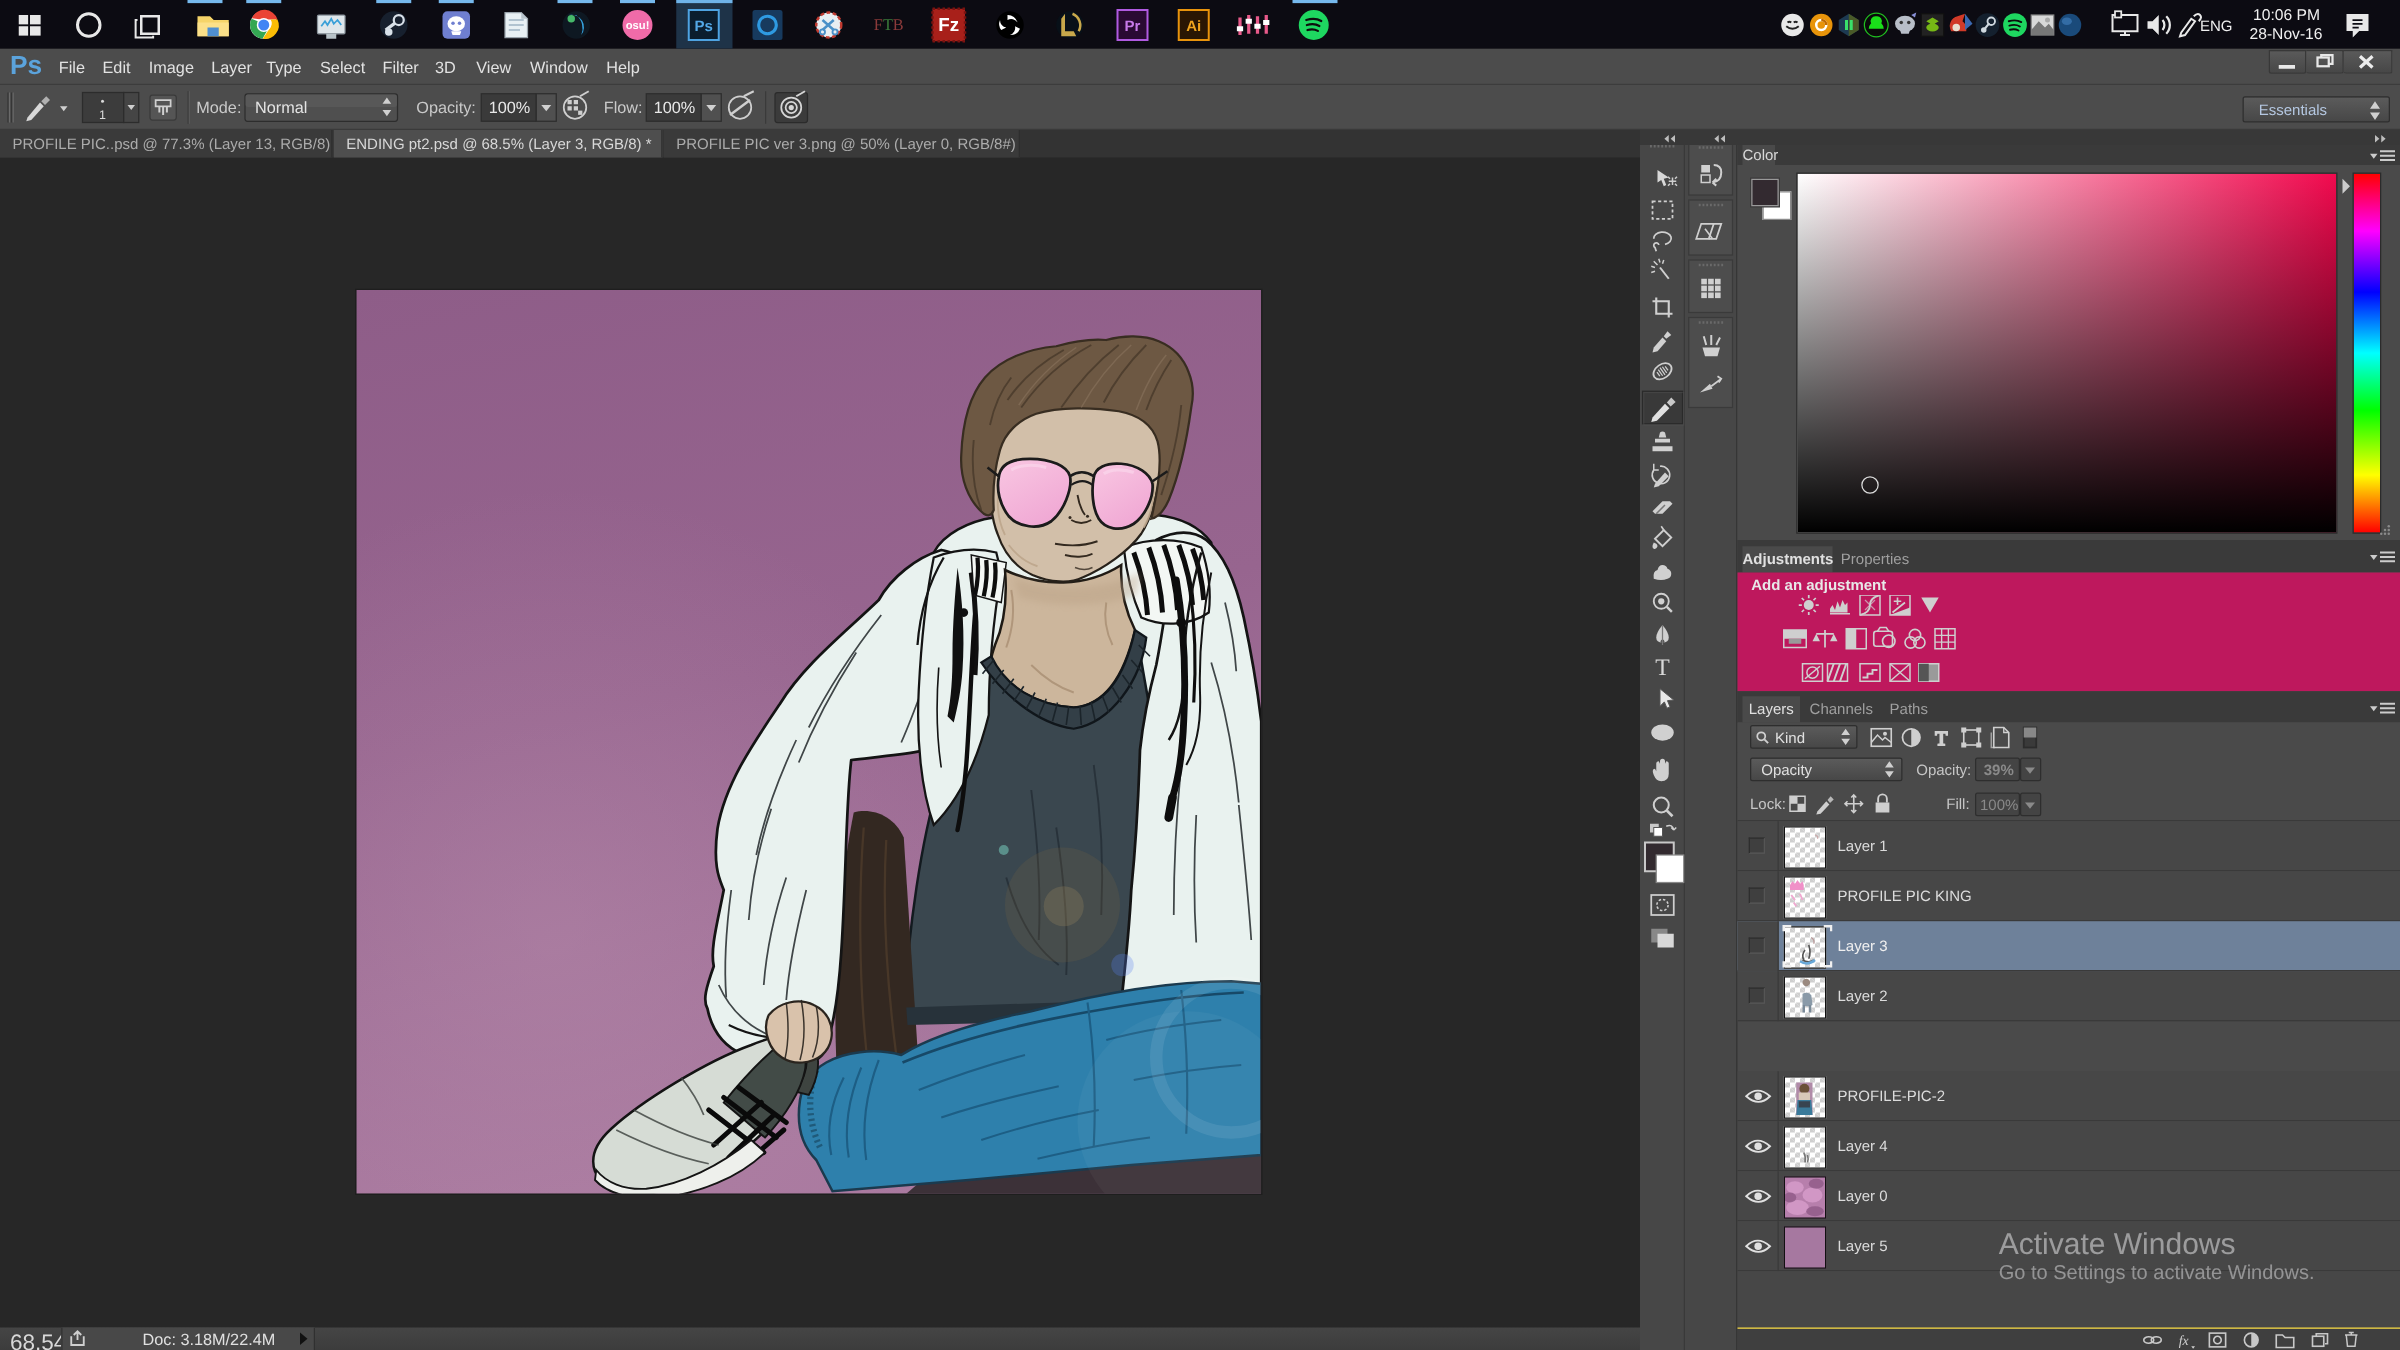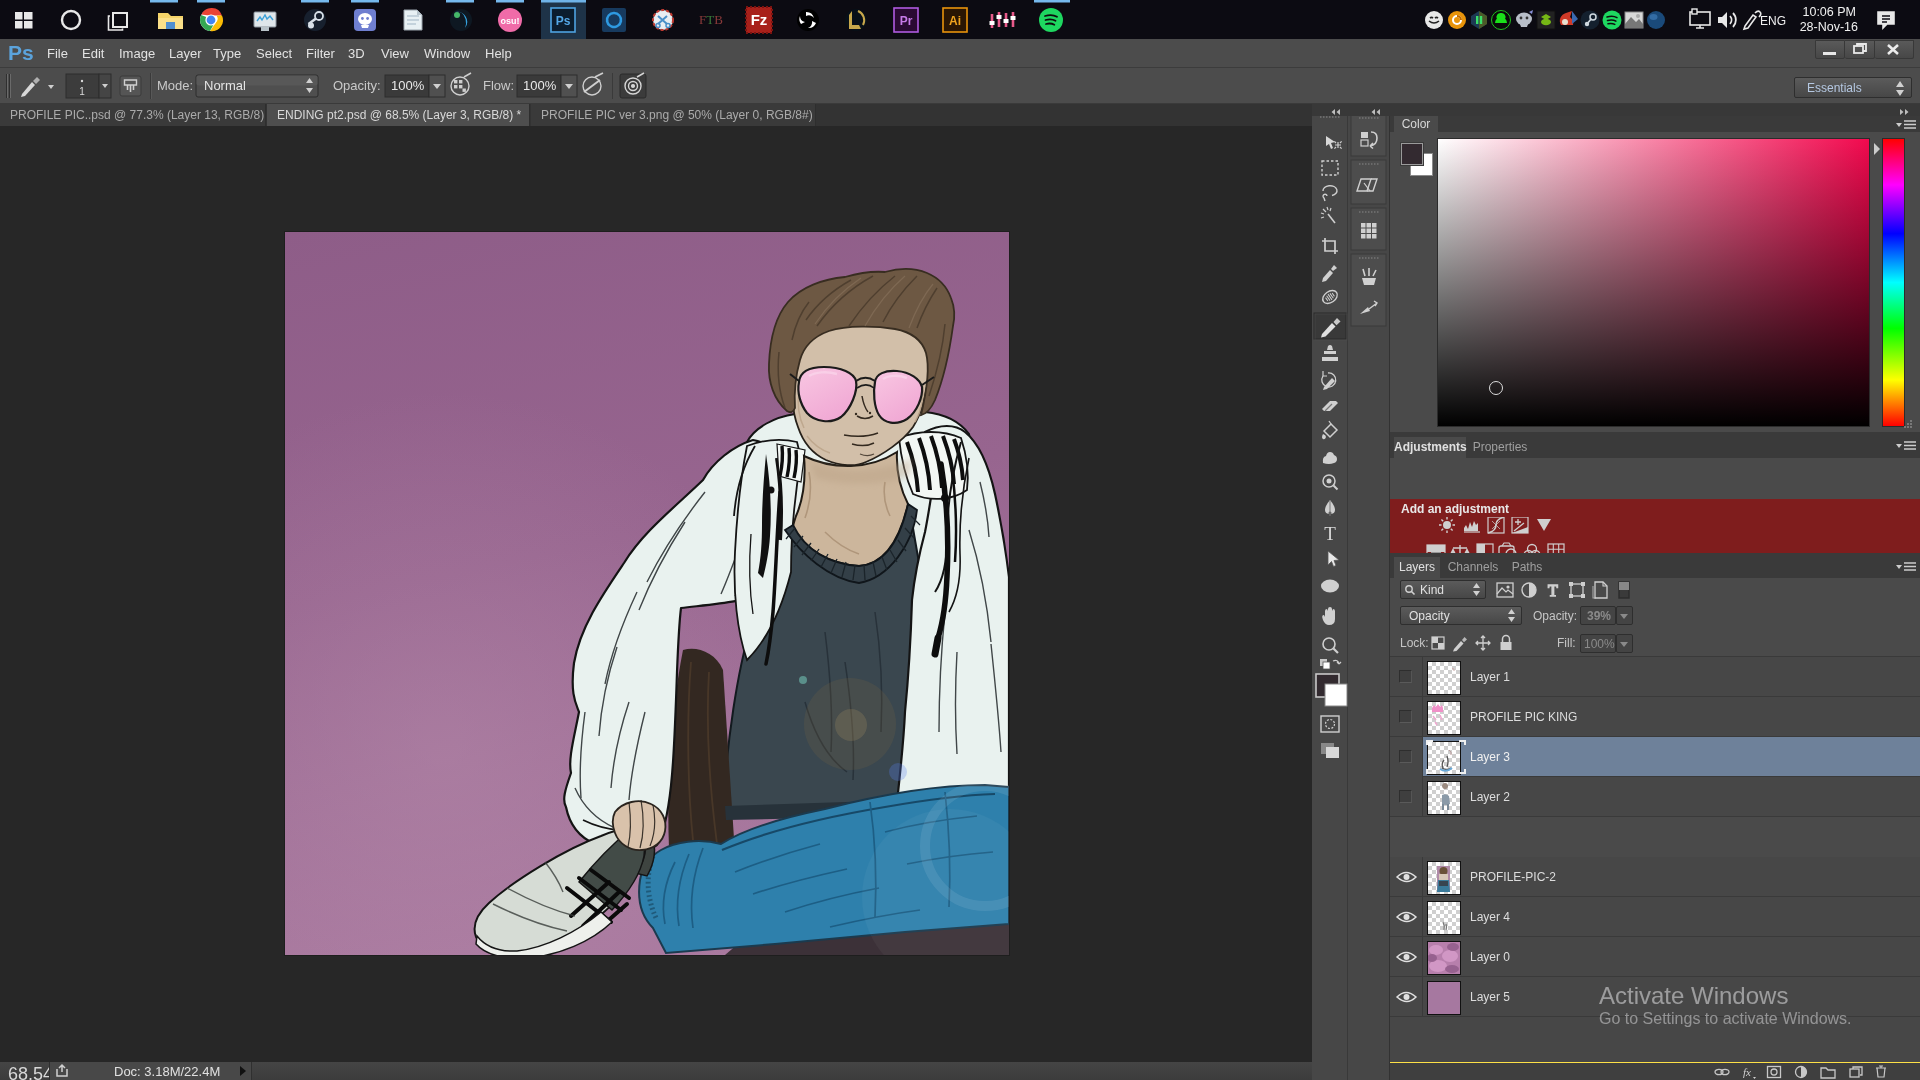--- a/index.html
+++ b/index.html
@@ -790,21 +790,21 @@
       <g transform="translate(21,205)">
           <path d="M-9,5 l10,-3 -2,-4 z" fill="#d0d0d0" stroke="none"></path>
           <path d="M0,0 l8,-6 M5,-8 l3,2 -2,3" stroke-width="1.4"></path>
         </g>
     </g>
   </svg>
 </div>
 <div class="abs" style="left:1390px;top:104px;width:530px;height:976px;">
 
   <div style="position:absolute;left:0;top:12px;width:530px;height:16px;background:#3a3a3a;">
-    <div style="position:absolute;left:4px;top:0;width:44px;height:16px;background:#4a4a4a;color:#d8d8d8;font-size:12px;text-align:center;line-height:16px;">Color</div>
+    <div style="position:absolute;left:4px;top:0;width:26px;height:16px;background:#4a4a4a;color:#d8d8d8;font-size:12px;text-align:center;line-height:16px;">Color</div>
     <svg width="22" height="14" style="position:absolute;right:3px;top:2px;">
         <path d="M1,5 l6,0 -3,4 z" fill="#ccc"></path>
         <g stroke="#ccc" stroke-width="1.6">
           <path d="M9,3 h12 M9,6.5 h12 M9,10 h12"></path>
         </g>
       </svg>
   </div>
   <div style="position:absolute;left:0;top:28px;width:530px;height:300px;background:#4a4a4a;">
 
     <div style="position:absolute;left:20px;top:21px;width:21px;height:21px;background:#fff;border:1px solid #8a8a8a;"></div>
@@ -834,21 +834,21 @@
   <div style="position:absolute;left:0;top:328px;width:530px;height:26px;background:#3a3a3a;">
     <div style="position:absolute;left:4px;top:5px;width:72px;height:21px;background:#4a4a4a;color:#e0e0e0;font-size:12px;font-weight:bold;text-align:center;line-height:21px;">Adjustments</div>
     <div style="position:absolute;left:80px;top:5px;width:60px;height:21px;color:#9f9f9f;font-size:12px;text-align:center;line-height:21px;">Properties</div>
     <svg width="22" height="14" style="position:absolute;right:3px;top:7px;">
         <path d="M1,5 l6,0 -3,4 z" fill="#ccc"></path>
         <g stroke="#ccc" stroke-width="1.6">
           <path d="M9,3 h12 M9,6.5 h12 M9,10 h12"></path>
         </g>
       </svg>
   </div>
-  <div style="position:absolute;left:0;top:354px;width:530px;height:95px;background:#7f1d1d;margin-top:41px;">
+  <div style="position:absolute;left:0;top:354px;width:530px;height:95px;background:#be185d;">
     <span style="position:absolute;left:11px;top:3px;font-size:12px;font-weight:bold;color:#e8e8e8;">Add an adjustment</span>
     <svg width="530" height="75" style="position:absolute;left:0;top:18px;">
       <g fill="none" stroke="#cfcfcf" stroke-width="1.3">
 
         <g transform="translate(57,8)">
             <circle r="4" fill="#cfcfcf" stroke="none"></circle>
             <g stroke-width="1.4">
               <path d="M0,-8 v2.5 M0,8 v-2.5 M-8,0 h2.5 M8,0 h-2.5 M-5.6,-5.6 l1.8,1.8 M5.6,5.6 l-1.8,-1.8 M5.6,-5.6 l-1.8,1.8 M-5.6,5.6 l1.8,-1.8"></path>
             </g>
           </g>

